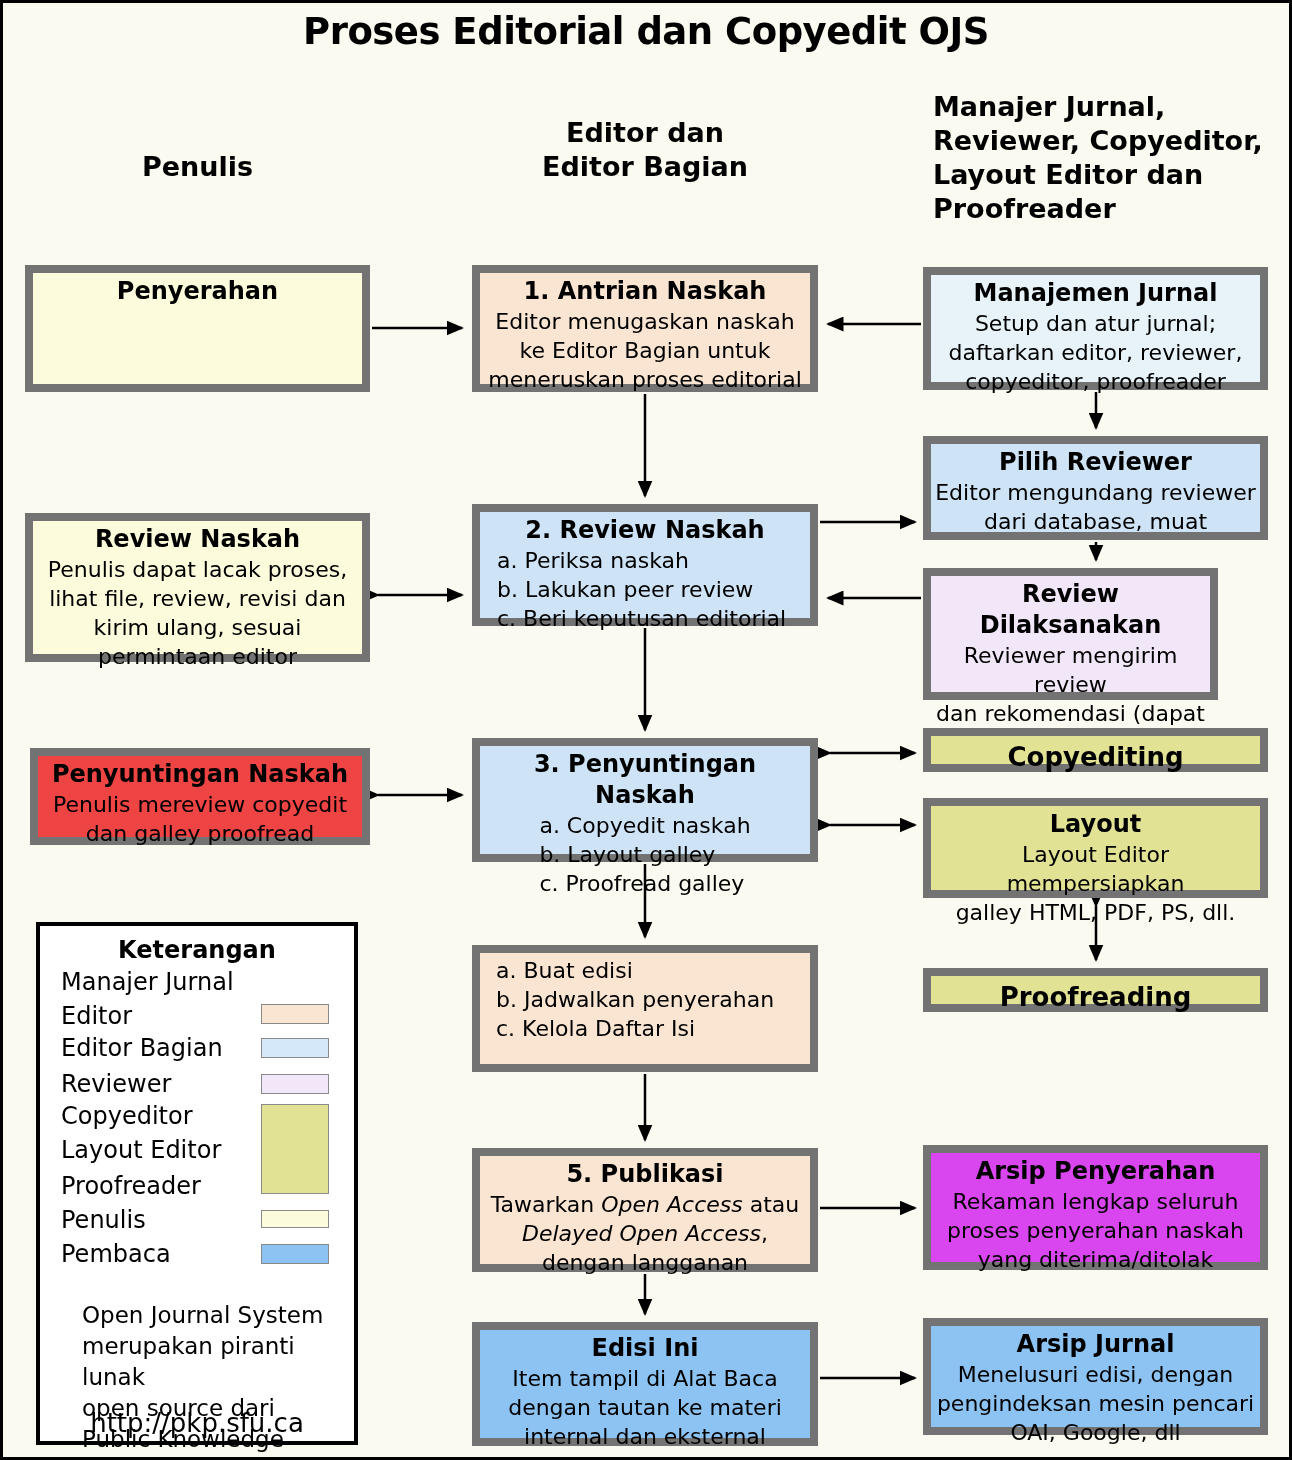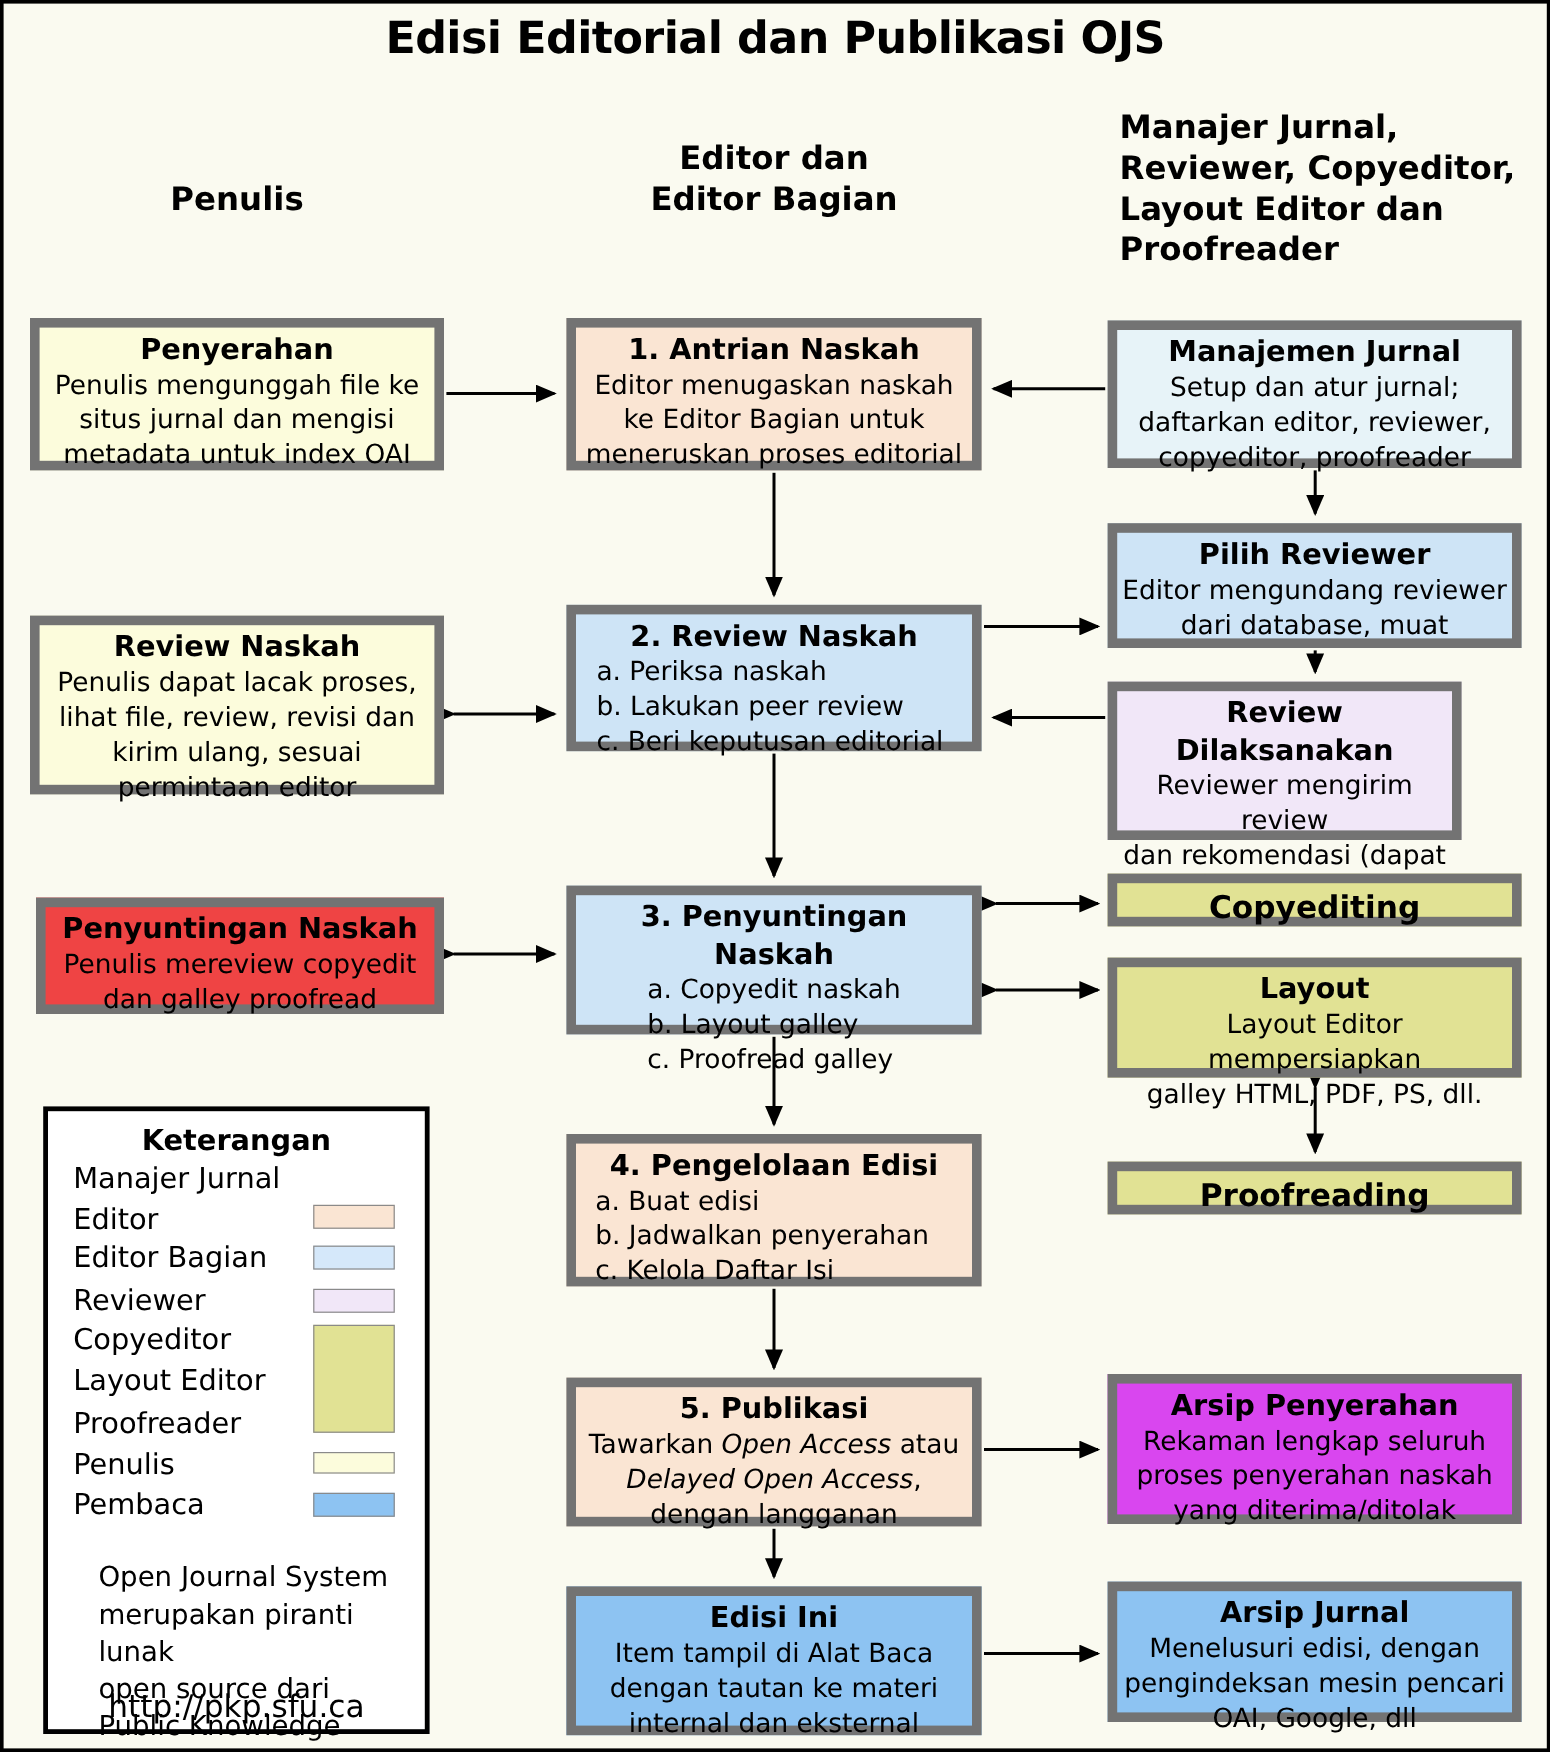--- a/index.html
+++ b/index.html
@@ -73,21 +73,21 @@
   #legend .lg-url{position:absolute;left:0;top:482px;width:100%;text-align:center;font-size:26px;}
   
   #arrows{position:absolute;left:0;top:0;z-index:1;}
   .it{font-style:italic;}
 </style>
 </head>
 <body>
 
 <div id="frame"></div>
 
-<div class="page-title">Edisi Editorial dan Publikasi OJS</div>
+<div class="page-title">Proses Editorial dan Copyedit OJS</div>
 
 <div class="col-hdr" id="hdr-penulis">Penulis</div>
 <div class="col-hdr" id="hdr-editor">Editor dan
 Editor Bagian</div>
 <div class="col-hdr" id="hdr-others">Manajer Jurnal,
 Reviewer, Copyeditor,
 Layout Editor dan
 Proofreader</div>
 
 <svg id="arrows" width="1292" height="1460">
@@ -113,23 +113,20 @@
     <line x1="645" y1="864" x2="645" y2="937" marker-end="url(#ah)"></line>
     <line x1="645" y1="1074" x2="645" y2="1140" marker-end="url(#ah)"></line>
     <line x1="820" y1="1208" x2="915" y2="1208" marker-end="url(#ah)"></line>
     <line x1="645" y1="1274" x2="645" y2="1314" marker-end="url(#ah)"></line>
     <line x1="820" y1="1378" x2="915" y2="1378" marker-end="url(#ah)"></line>
   </g>
 </svg>
 
 <div class="box" id="box-penyerahan" style="background-color: rgb(252, 252, 220);">
   <div class="t">Penyerahan</div>
-  <div class="b">Penulis mengunggah file ke
-situs jurnal dan mengisi
-metadata untuk index OAI</div>
 </div>
 
 <div class="box" id="box-antrian" style="background-color: rgb(250, 229, 211);">
   <div class="t">1. Antrian Naskah</div>
   <div class="b">Editor menugaskan naskah
 ke Editor Bagian untuk
 meneruskan proses editorial</div>
 </div>
 
 <div class="box" id="box-manajemen-jurnal" style="background-color: rgb(231, 243, 248);">
@@ -188,21 +185,20 @@
   <div class="t">Layout</div>
   <div class="b">Layout Editor mempersiapkan
 galley HTML, PDF, PS, dll.</div>
 </div>
 
 <div class="box big-t" id="box-proofreading" style="background-color: rgb(225, 226, 148);">
   <div class="t">Proofreading</div>
 </div>
 
 <div class="box" id="box-pengelolaan" style="background-color: rgb(250, 229, 211);">
-  <div class="t">4. Pengelolaan Edisi</div>
   <div class="b left-ind">a. Buat edisi
 b. Jadwalkan penyerahan
 c. Kelola Daftar Isi</div>
 </div>
 
 <div class="box" id="box-publikasi" style="background-color: rgb(250, 229, 211);">
   <div class="t">5. Publikasi</div>
   <div class="b"><span>Tawarkan </span><span class="it">Open Access</span><span> atau
 </span><span class="it">Delayed Open Access</span><span>,
 dengan langganan</span></div>

